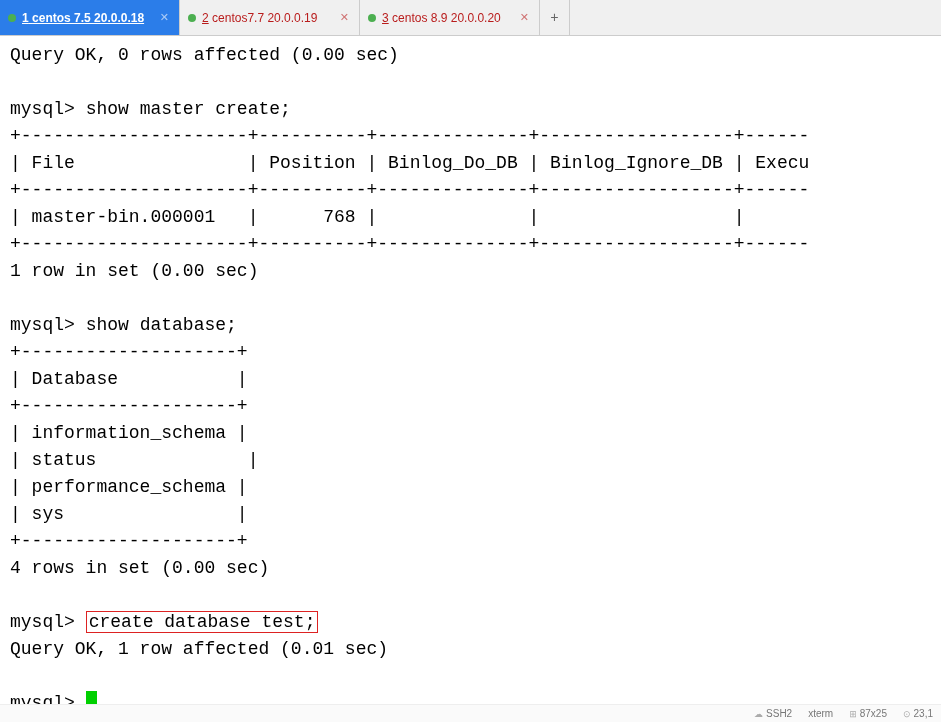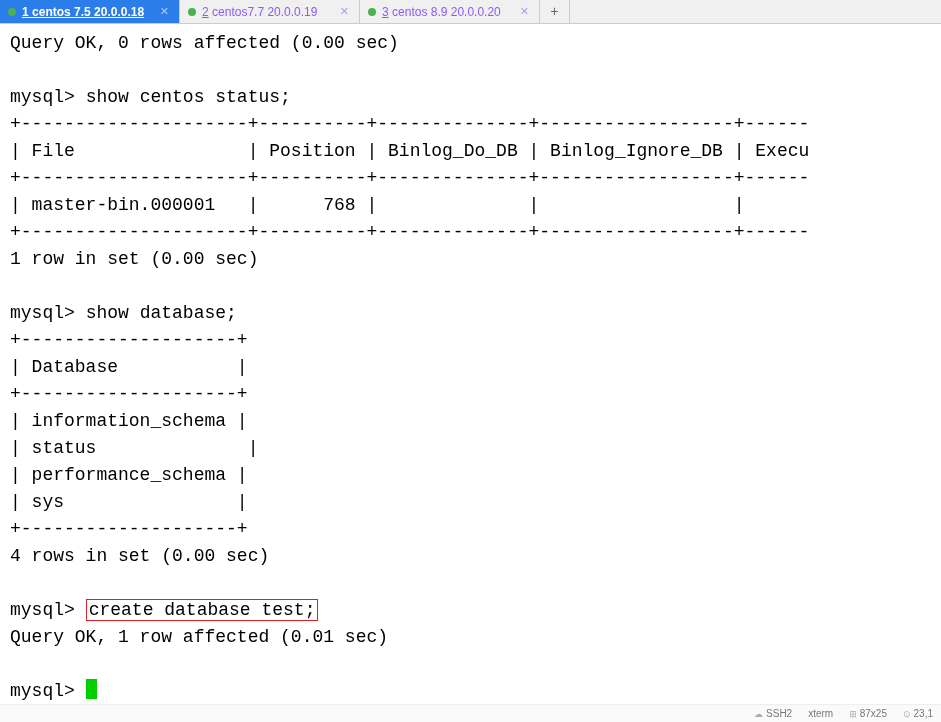--- a/index.html
+++ b/index.html
@@ -11,32 +11,32 @@
       font-family: "Consolas", "Monaco", "Courier New", monospace;
       background: #ffffff;
       width: 941px;
       height: 722px;
       overflow: hidden;
       position: relative;
     }
     .tab-bar {
       display: flex;
       background: #f0f0f0;
-      height: 24px;
+      height: 36px;
       border-bottom: 1px solid #ccc;
       align-items: stretch;
     }
     .tab {
       display: flex;
       align-items: center;
       padding: 0 8px;
       border-right: 1px solid #ccc;
       font-family: -apple-system, BlinkMacSystemFont, "Segoe UI", sans-serif;
       font-size: 12px;
-      color: #8b5cf6;
+      color: #b91c1c;
       cursor: pointer;
       gap: 6px;
       min-width: 180px;
     }
     .tab.active {
       background: #2b7de9;
       color: #ffffff;
     }
     .tab.active .tab-label {
       font-weight: bold;
@@ -141,21 +141,21 @@
   <div class="tab">
     <span class="dot"></span>
     <span class="tab-label"><span class="tab-num">3</span> <span>centos 8.9 20.0.0.20</span></span>
     <span class="tab-close">✕</span>
   </div>
   <div class="tab-add">+</div>
 </div>
 
 <div class="terminal"><span>Query OK, 0 rows affected (0.00 sec)</span>
 
-<span>mysql&gt; </span><span>show centos status;</span>
+<span>mysql&gt; </span><span>show master create;</span>
 <span>+---------------------+----------+--------------+------------------+------</span>
 <span>| File                | Position | Binlog_Do_DB | Binlog_Ignore_DB | Execu</span>
 <span>+---------------------+----------+--------------+------------------+------</span>
 <span>| master-bin.000001   |      768 |              |                  |</span>
 <span>+---------------------+----------+--------------+------------------+------</span>
 <span>1 row in set (0.00 sec)</span>
 
 <span>mysql&gt; </span><span>show database;</span>
 <span>+--------------------+</span>
 <span>| Database           |</span>

